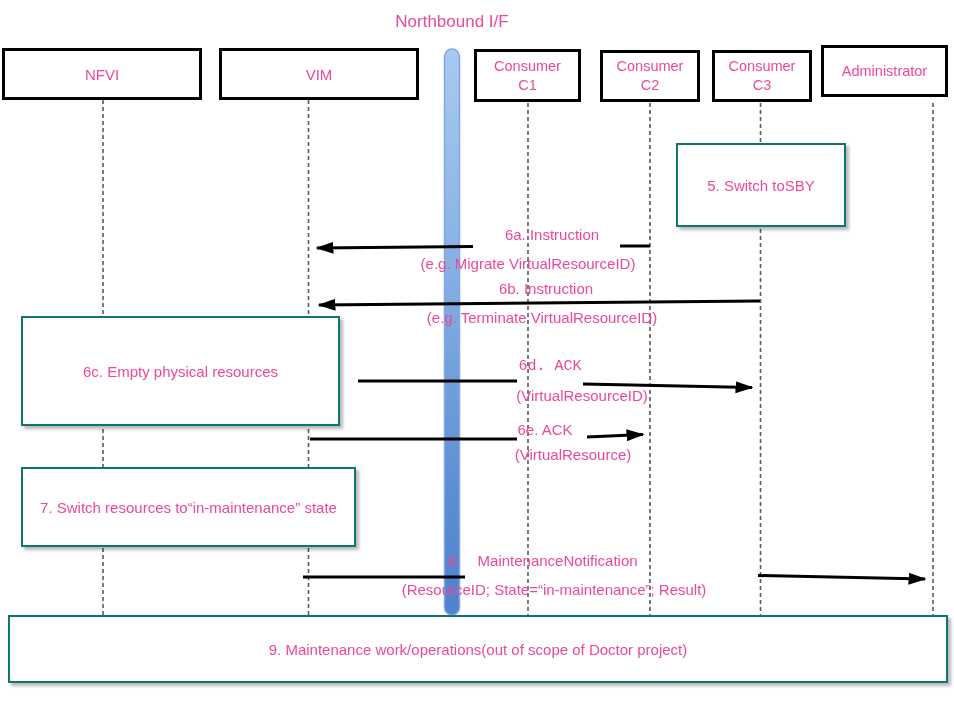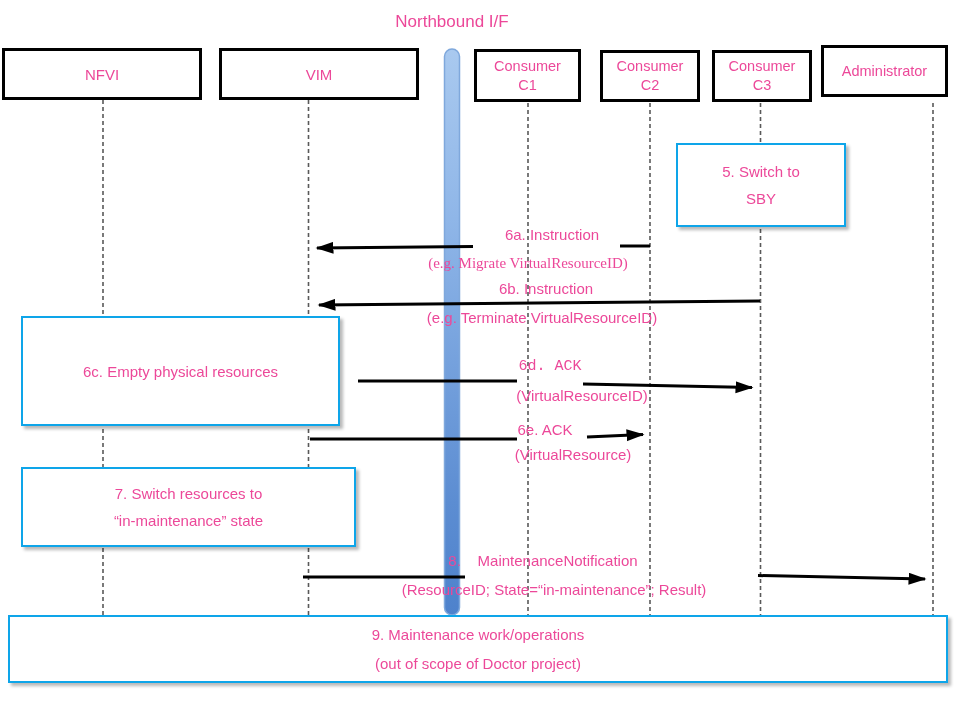--- a/index.html
+++ b/index.html
@@ -7,22 +7,22 @@
     position:relative;width:954px;height:705px;background:#fff;overflow:hidden;
     font-family:"Liberation Sans", sans-serif;color:#ec4899;
   }
   #diagram-svg{position:absolute;left:0;top:0;width:954px;height:705px;}
   .actor-box{
     position:absolute;background:#fff;border:3px solid #000;
     display:flex;flex-direction:column;align-items:center;justify-content:center;
     font-size:15px;line-height:19px;text-align:center;box-sizing:border-box;
   }
   .note-box{
-    position:absolute;background:#fff;border:2px solid #0ea5e9;
-    display:flex;flex-direction:column;align-items:center;justify-content:center;
+    position:absolute;background:#fff;border:2px solid #0f766e;
+    display:flex;flex-direction:row;align-items:center;justify-content:center;
     font-size:15px;line-height:27px;text-align:left;box-sizing:border-box;
     box-shadow:3px 3px 3px rgba(0,0,0,0.28);
   }
   .msg-label{
     position:absolute;transform:translateX(-50%);
     font-size:15px;line-height:19px;white-space:nowrap;text-align:center;
   }
   #page-title{
     position:absolute;transform:translateX(-50%);
     font-size:17px;line-height:20px;white-space:nowrap;
@@ -112,21 +112,21 @@
     <span>7. Switch resources to</span>
     <span>“in-maintenance” state</span>
   </div>
 
   <div class="note-box" style="left:8px;top:615px;width:940px;height:68px;border-width:2.5px;line-height:29px;">
     <span>9. Maintenance work/operations</span>
     <span>(out of scope of Doctor project)</span>
   </div>
 
   <div class="msg-label" style="left:552px;top:225px;">6a. Instruction</div>
-  <div class="msg-label" style="left:528px;top:254px;font-family:Liberation Serif, serif;">(e.g. Migrate VirtualResourceID)</div>
+  <div class="msg-label" style="left:528px;top:254px;">(e.g. Migrate VirtualResourceID)</div>
 
   <div class="msg-label" style="left:546px;top:279px;">6b. Instruction</div>
   <div class="msg-label" style="left:542px;top:308px;">(e.g. Terminate VirtualResourceID)</div>
 
   <div class="msg-label" style="left:550px;top:357px;font-family:Liberation Mono, monospace;">6d. ACK</div>
   <div class="msg-label" style="left:582px;top:386px;">(VirtualResourceID)</div>
 
   <div class="msg-label" style="left:545px;top:420px;">6e. ACK</div>
   <div class="msg-label" style="left:573px;top:445px;">(VirtualResource)</div>
 

